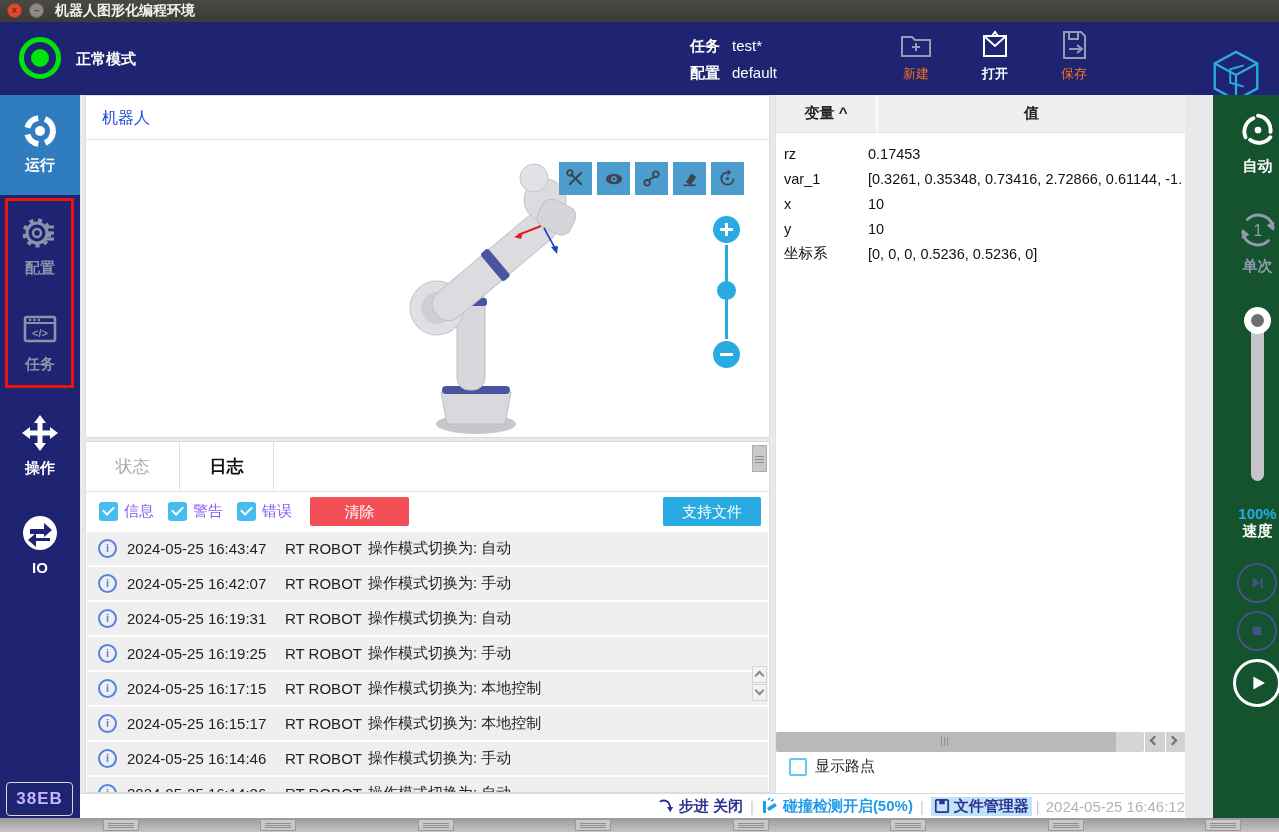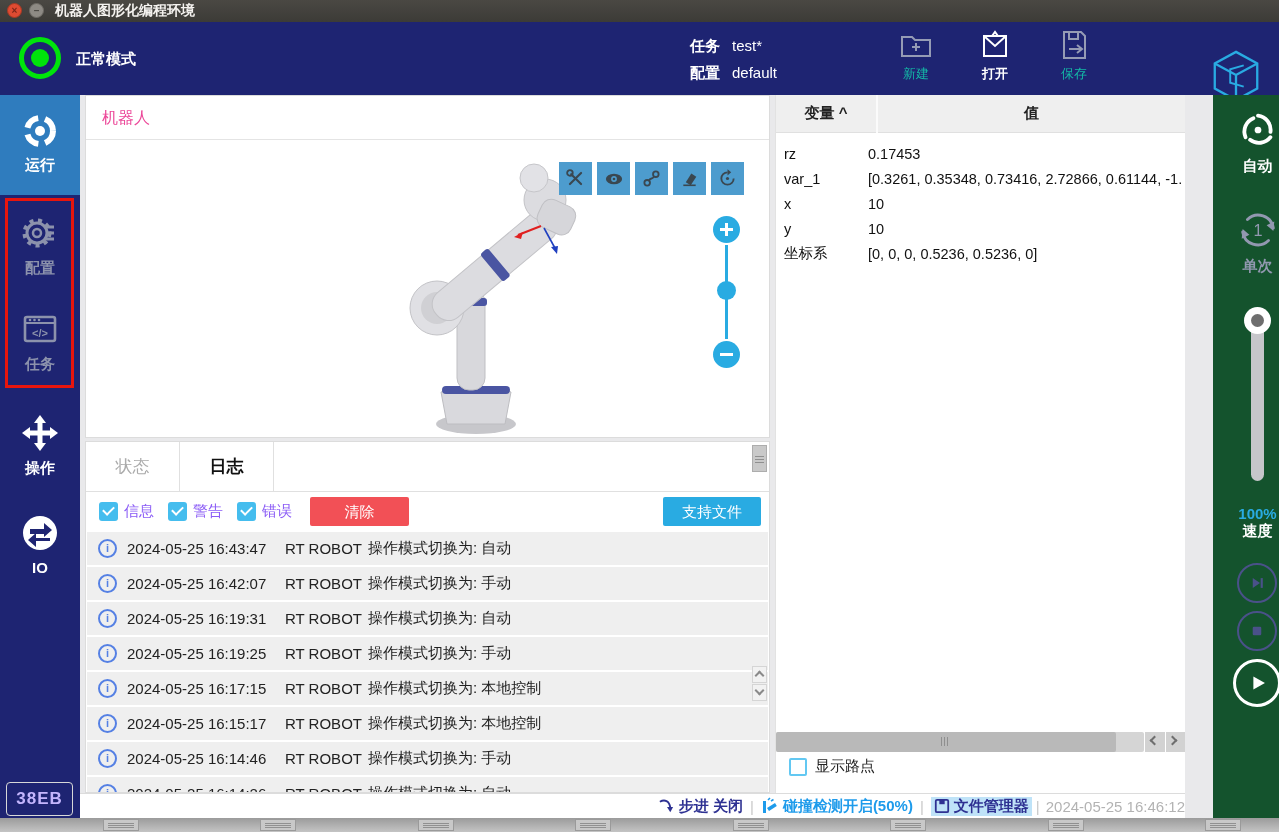--- a/index.html
+++ b/index.html
@@ -26,21 +26,21 @@
   .mode-ind::after { content:""; position:absolute; left:7px; top:7px; width:18px; height:18px;
     border-radius:50%; background:#00E40B; }
   .mode-label { position:absolute; left:76px; top:0; height:73px; line-height:73px;
     color:#FFF; font-weight:bold; font-size:15px; }
   .hdr-kv { position:absolute; left:690px; top:10px; color:#FFF; font-size:15px; }
   .hdr-kv .row { height:27px; line-height:27px; }
   .hdr-kv .k { font-weight:bold; margin-right:12px; }
   .hdr-act { position:absolute; top:5px; width:58px; text-align:center; cursor:pointer; }
   .hdr-act svg { display:block; margin:0 auto; }
   .hdr-act .lbl { font-size:13px; margin-top:2px; }
-  .act-gray { color:#14b8a6; }
+  .act-gray { color:#f97316; }
   .act-white { color:#FFF; font-weight:bold; }
   .logo { position:absolute; left:1207px; top:26px; }
 
   
   .lsb { position:absolute; left:0; top:95px; width:80px; height:723px; background:#1E2472; }
   .lsb-item { position:absolute; left:0; width:80px; text-align:center; color:#FFF; cursor:pointer; }
   .lsb-item svg { display:block; margin:0 auto; }
   .lsb-item .lbl { font-size:15px; font-weight:bold; margin-top:6px; }
   .lsb-run { top:0; height:100px; background:#2F7CBE; padding-top:17px; }
   .lsb-gray { color:#8C92AC; }
@@ -51,21 +51,21 @@
   .red-box { position:absolute; left:5px; top:103px; width:69px; height:190px;
     border:3px solid #E8150D; pointer-events:none; }
   .lsb-badge { position:absolute; left:6px; top:687px; width:67px; height:34px;
     border:1px solid #D8D8D8; border-radius:4px; color:#c4b5fd; font-weight:bold;
     font-size:17px; line-height:32px; text-align:center; letter-spacing:1px; }
 
   
   .center { position:absolute; left:80px; top:95px; width:695px; height:723px; background:#E9E9EB; }
   .robot-card { position:absolute; left:5px; top:0; width:685px; height:343px;
     background:#FFF; border:1px solid #DCDCDC; }
-  .rc-title { height:44px; line-height:44px; padding-left:16px; font-size:16px; color:#ec4899;
+  .rc-title { height:44px; line-height:44px; padding-left:16px; font-size:16px; color:#1d4ed8;
     border-bottom:1px solid #E4E4E4; }
   .rc-view { position:relative; height:296px; overflow:hidden; }
   .rc-tools { position:absolute; top:22px; right:25px; display:flex; gap:5px; }
   .rc-tool { width:33px; height:33px; background:#4D9CCE; display:flex;
     align-items:center; justify-content:center; cursor:pointer; }
   .zoomcol { position:absolute; right:29px; top:76px; width:28px; }
   .zoom-btn { width:27px; height:27px; border-radius:50%; background:#29ABE2;
     position:relative; margin:0 auto; cursor:pointer; }
   .zoom-btn::before, .zoom-plus::after { content:""; position:absolute; background:#FFF; }
   .zoom-btn::before { left:7px; top:12px; width:13px; height:3px; }

